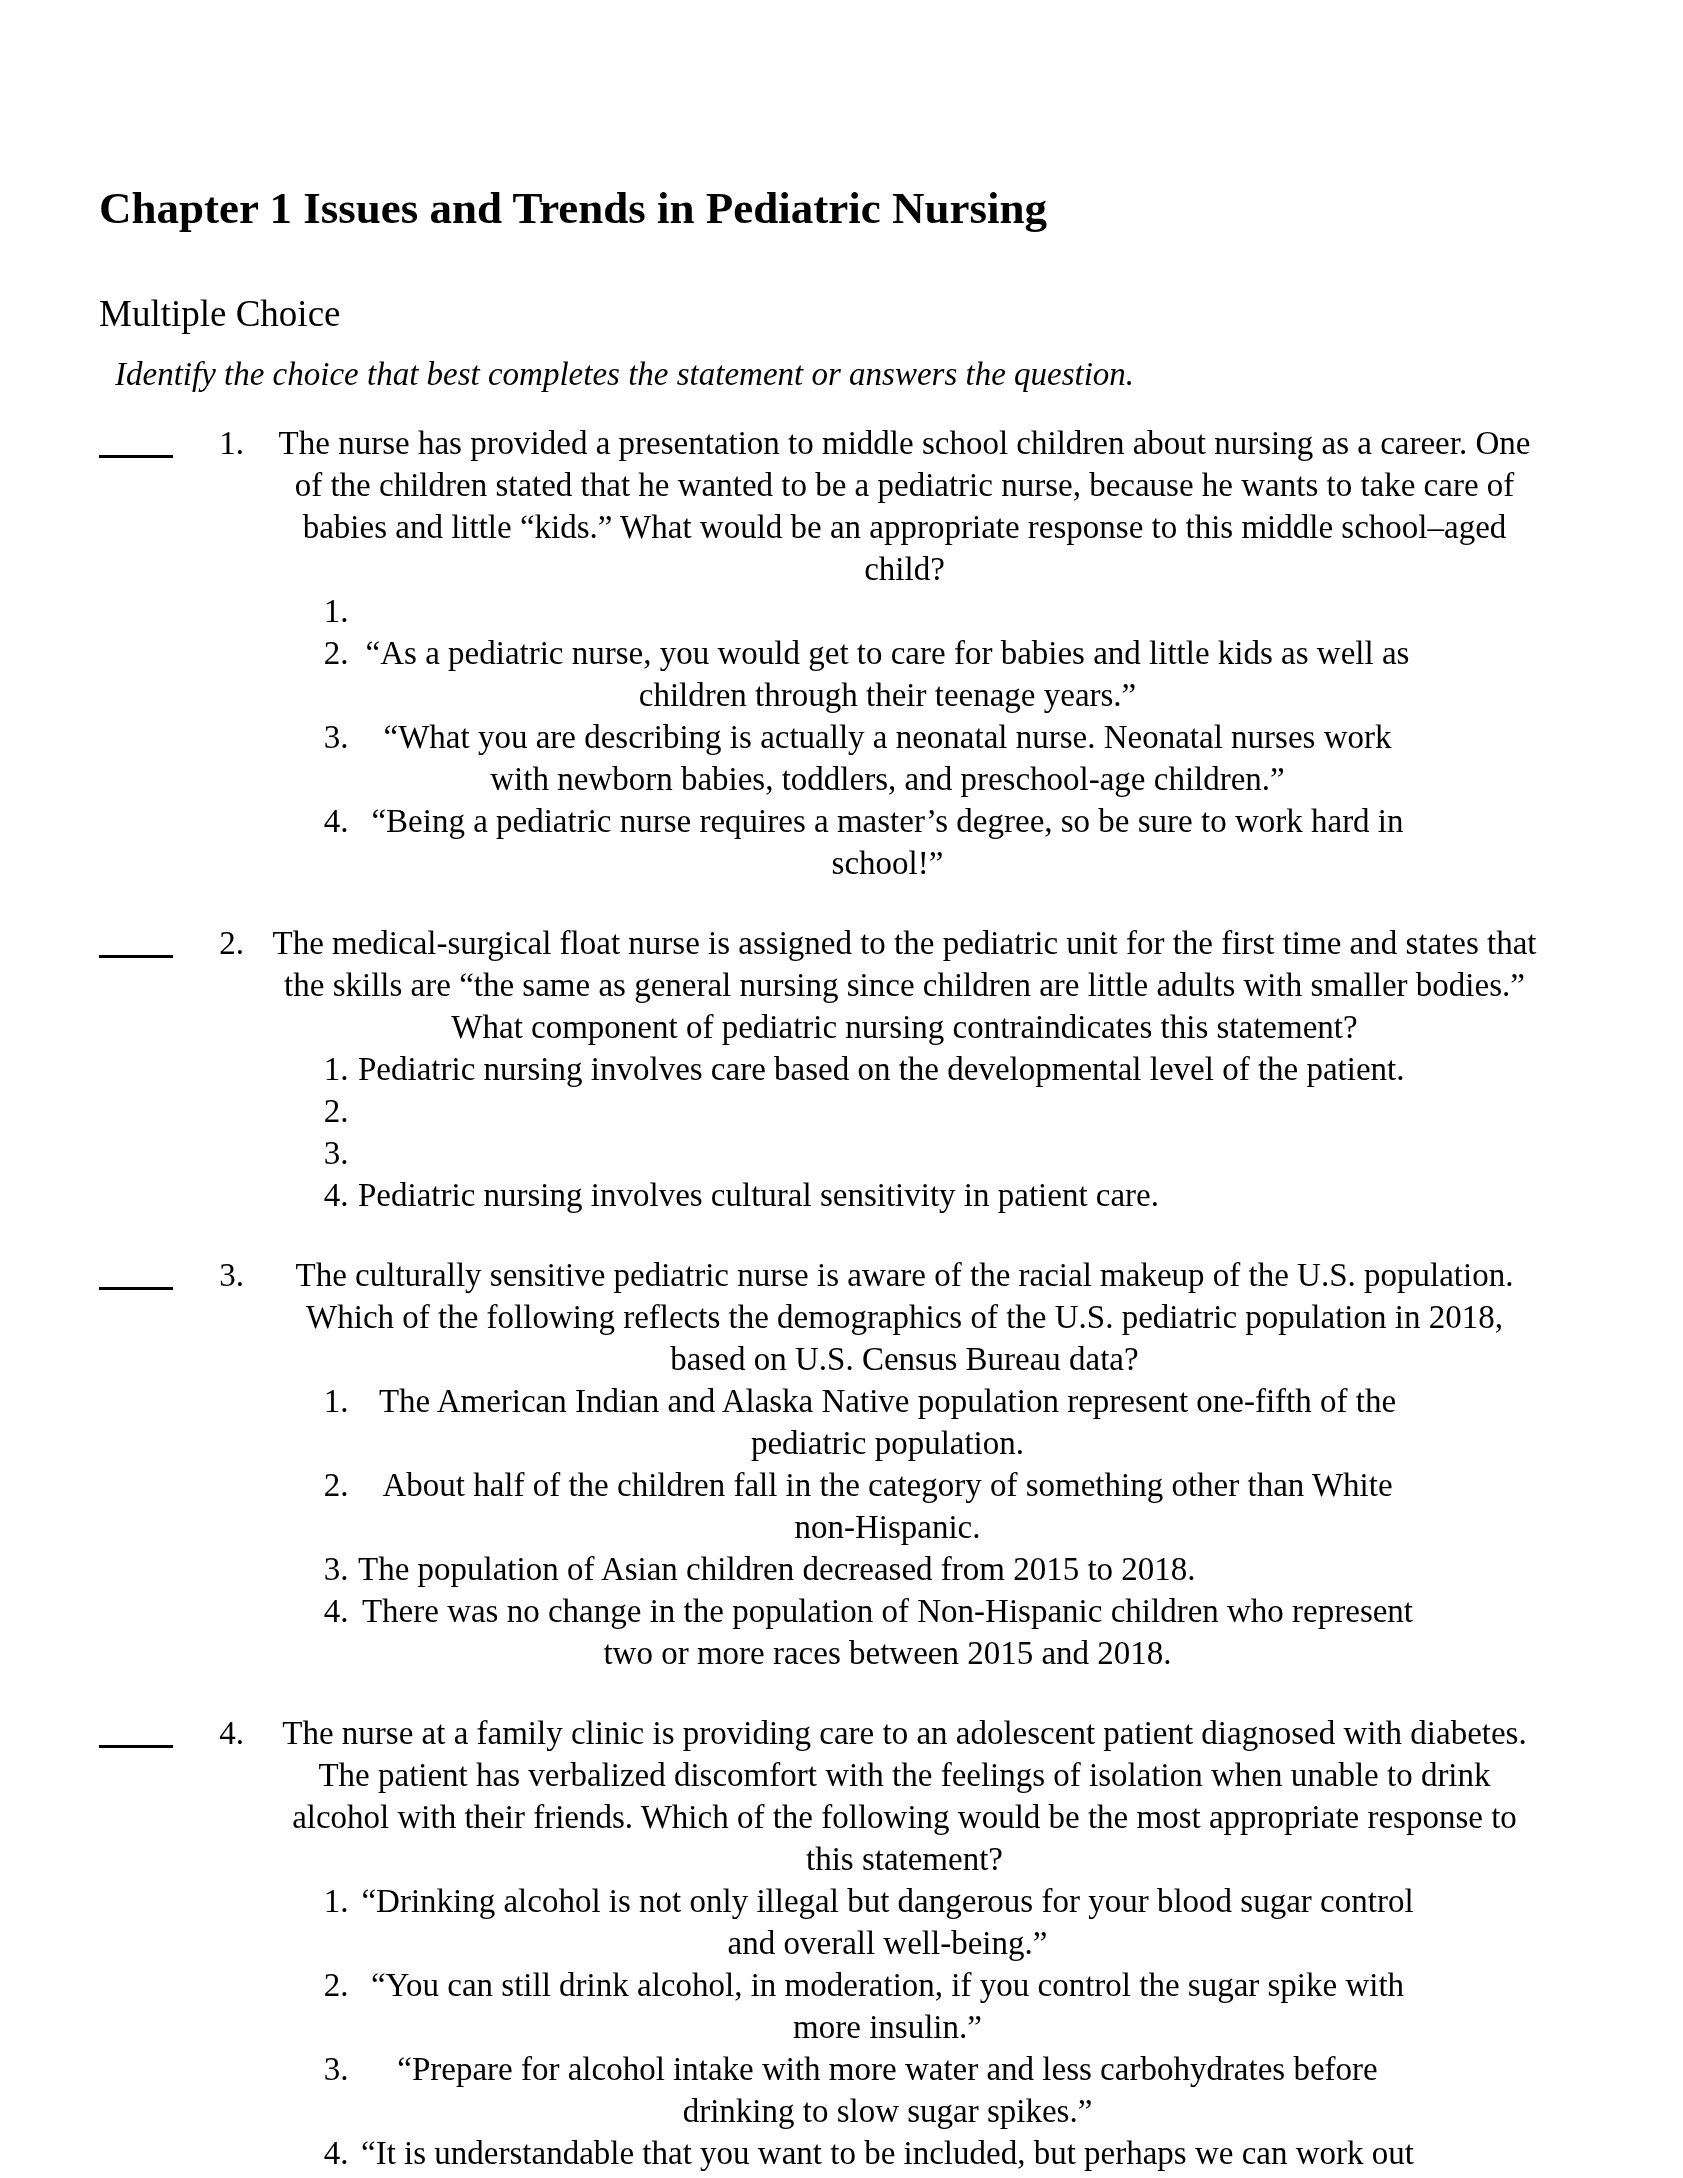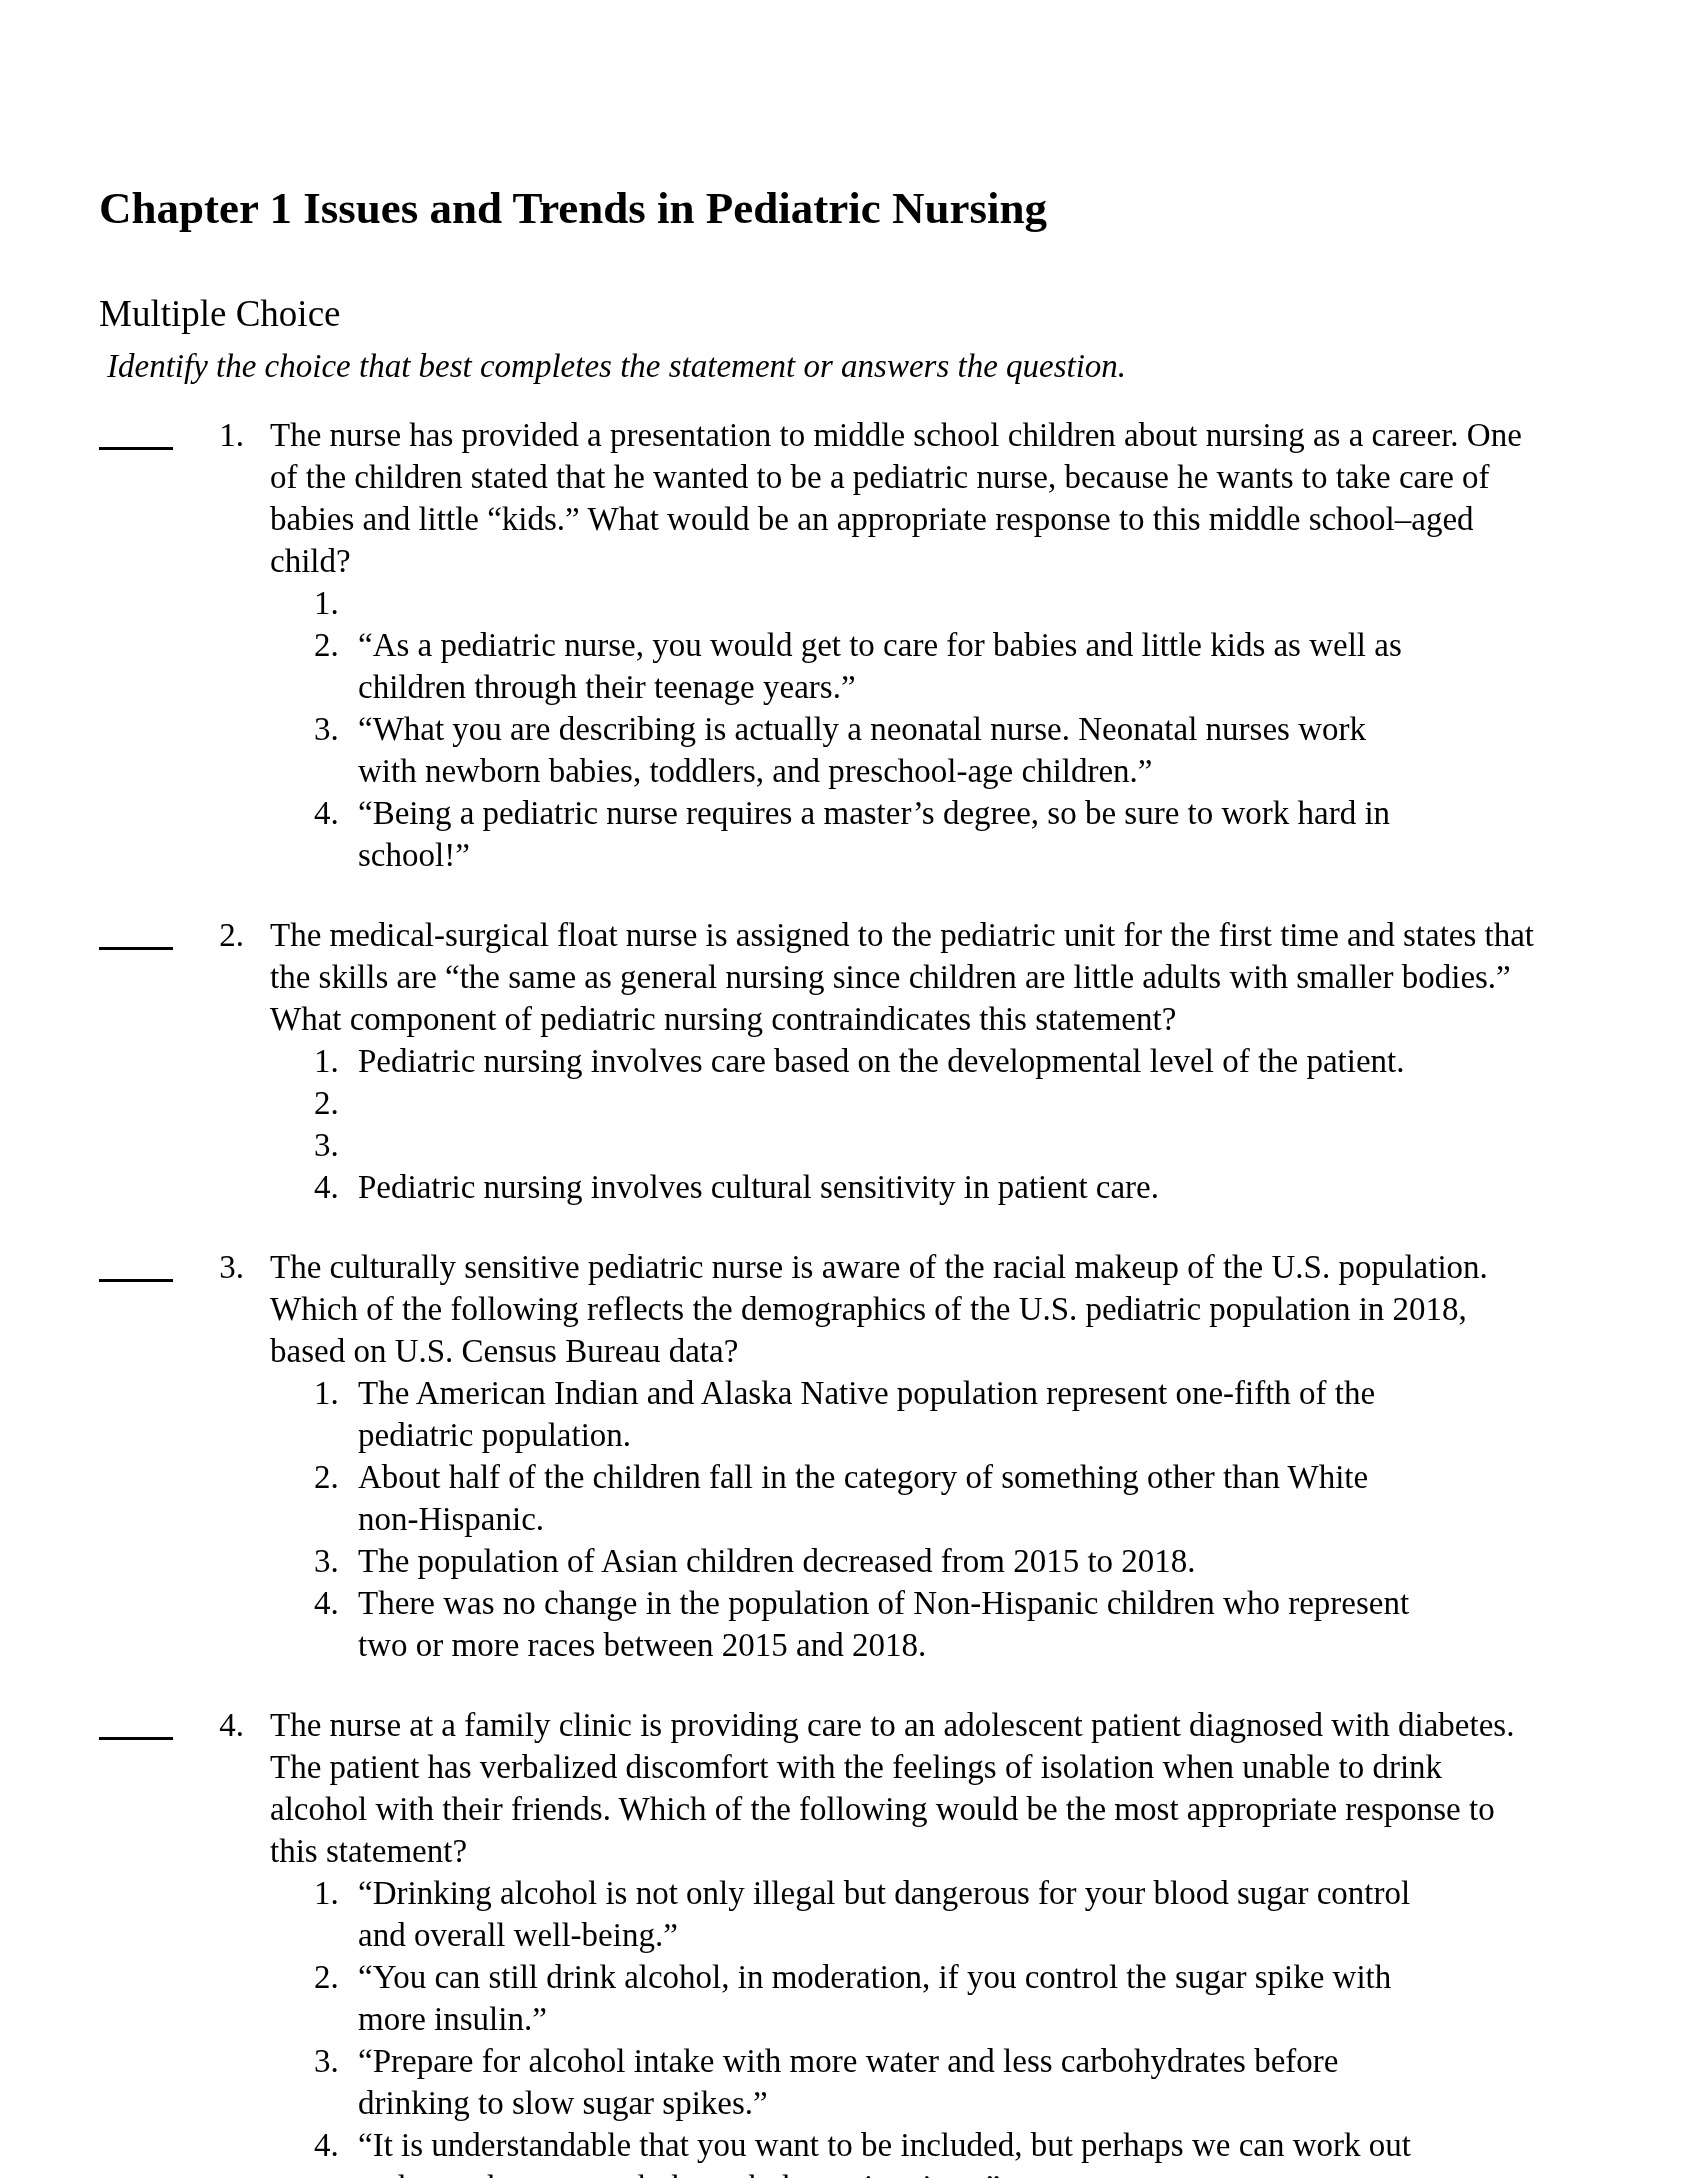--- a/index.html
+++ b/index.html
@@ -23,21 +23,21 @@
     font-weight: bold;
     line-height: 51px;
   }
   h2.section-heading {
     margin: 57px 0 0 0;
     font-size: 37px;
     font-weight: normal;
     line-height: 45px;
   }
   .instructions {
-    margin: 8px;
+    margin: 16px;
     font-size: 33px;
     font-style: italic;
     line-height: 44px;
   }
   .questions { margin-top: 26px; }
   .question {
     display: flex;
     align-items: flex-start;
     margin-bottom: 38px;
     font-size: 33px;
@@ -51,20 +51,21 @@
     flex: 0 0 auto;
   }
   .qnum {
     flex: 0 0 auto;
     width: 71px;
     text-align: right;
   }
   .qcontent {
     margin-left: 26px;
     max-width: 1272px;
+    text-align: center;
   }
   .stem { max-width: 1272px; }
   .option {
     display: flex;
     align-items: flex-start;
   }
   .optnum {
     flex: 0 0 auto;
     margin-left: 44px;
     width: 44px;

